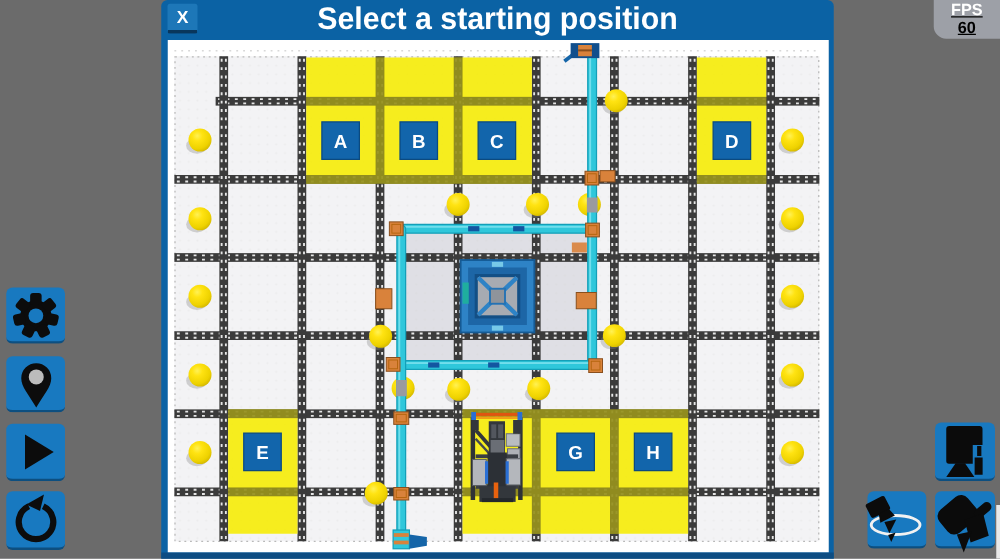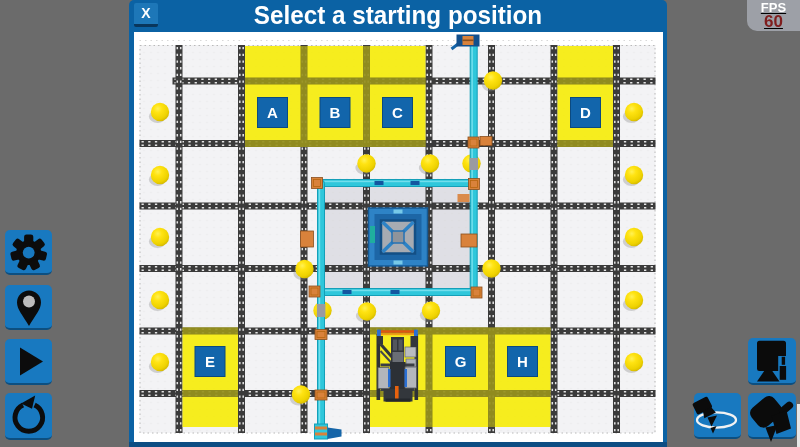--- a/index.html
+++ b/index.html
@@ -278,21 +278,21 @@
 <rect x="387.5" y="369" width="2.5" height="18" fill="#2a6fd4"></rect>
 <rect x="404" y="369" width="2.5" height="18" fill="#2a6fd4"></rect>
 <rect x="383" y="389" width="29" height="12.5" fill="#33373c"></rect>
 <rect x="394.5" y="386" width="3.6" height="15.5" fill="#e8620e"></rect>
 <rect x="385" y="398.5" width="25" height="3.2" fill="#24282d"></rect>
 </g>
 </svg>
 
 <div style="position:absolute;left:747px;top:0;width:53px;height:31px;background:#9da0a7;border-radius:0 0 0 10px;text-align:center;text-decoration:underline;">
 <div style="color:#fff;font-weight:bold;font-size:13px;line-height:15px;">FPS</div>
-<div style="color:#7f1d1d;font-weight:bold;font-size:17px;line-height:14px;">60</div>
+<div style="color:#000000;font-weight:bold;font-size:13px;line-height:14px;">60</div>
 </div>
 
 <div class="btn" style="left:5px;top:230px;width:47px;height:45px;"></div>
 
 <div class="btn" style="left:5px;top:284.5px;width:47px;height:45px;"></div>
 
 <div class="btn" style="left:5px;top:338.5px;width:47px;height:46px;"></div>
 
 <div class="btn" style="left:5px;top:393px;width:47px;height:47px;"></div>
 

